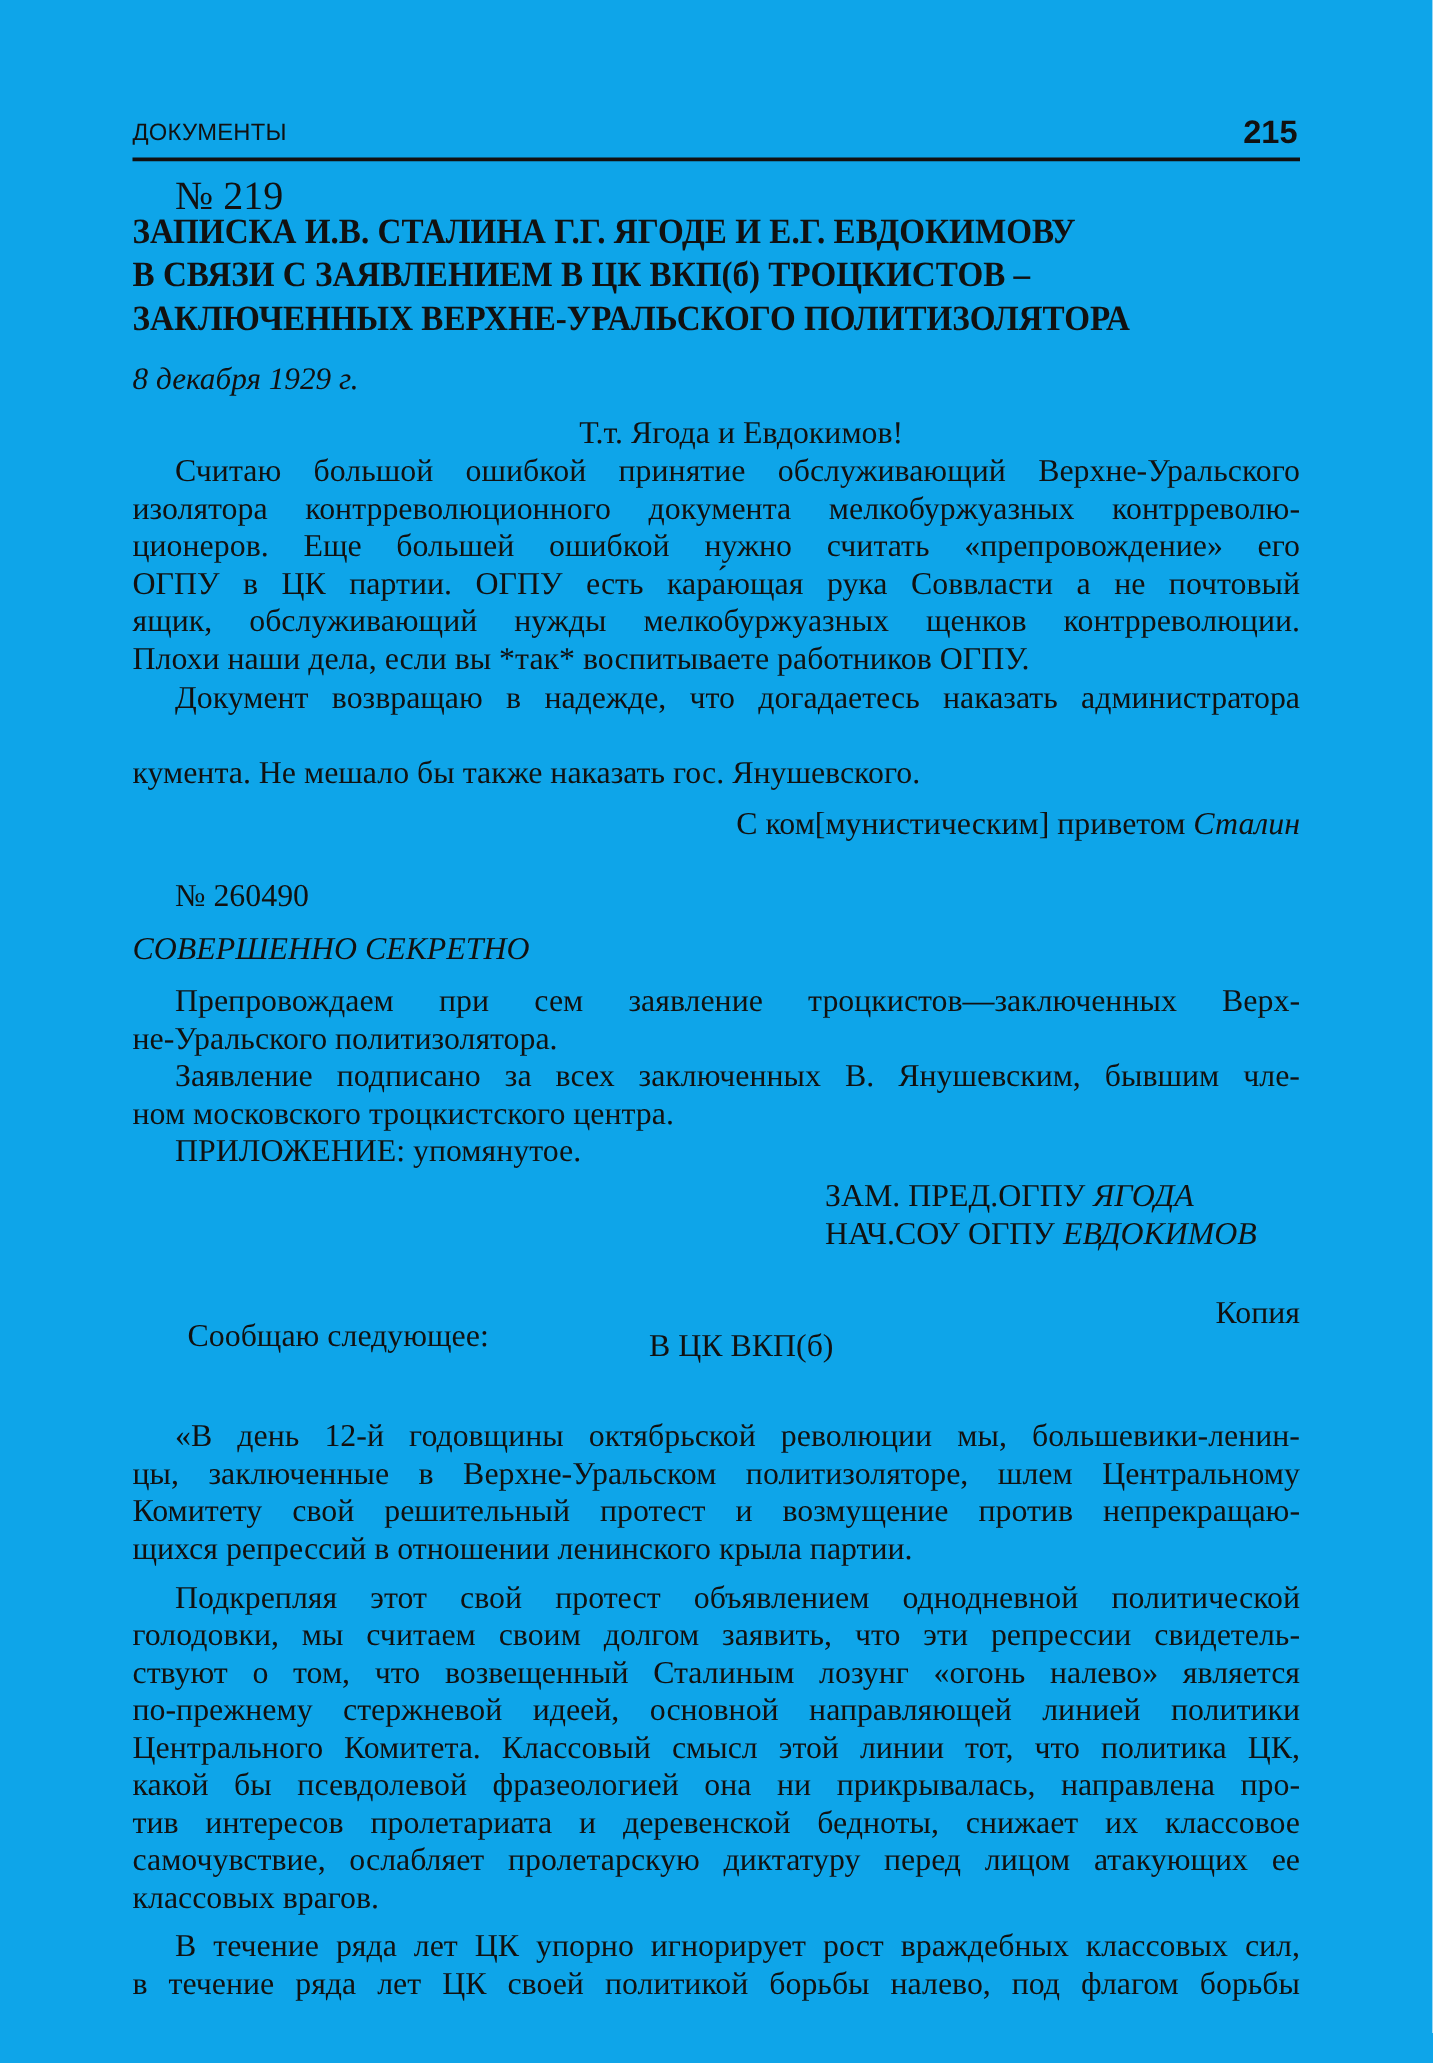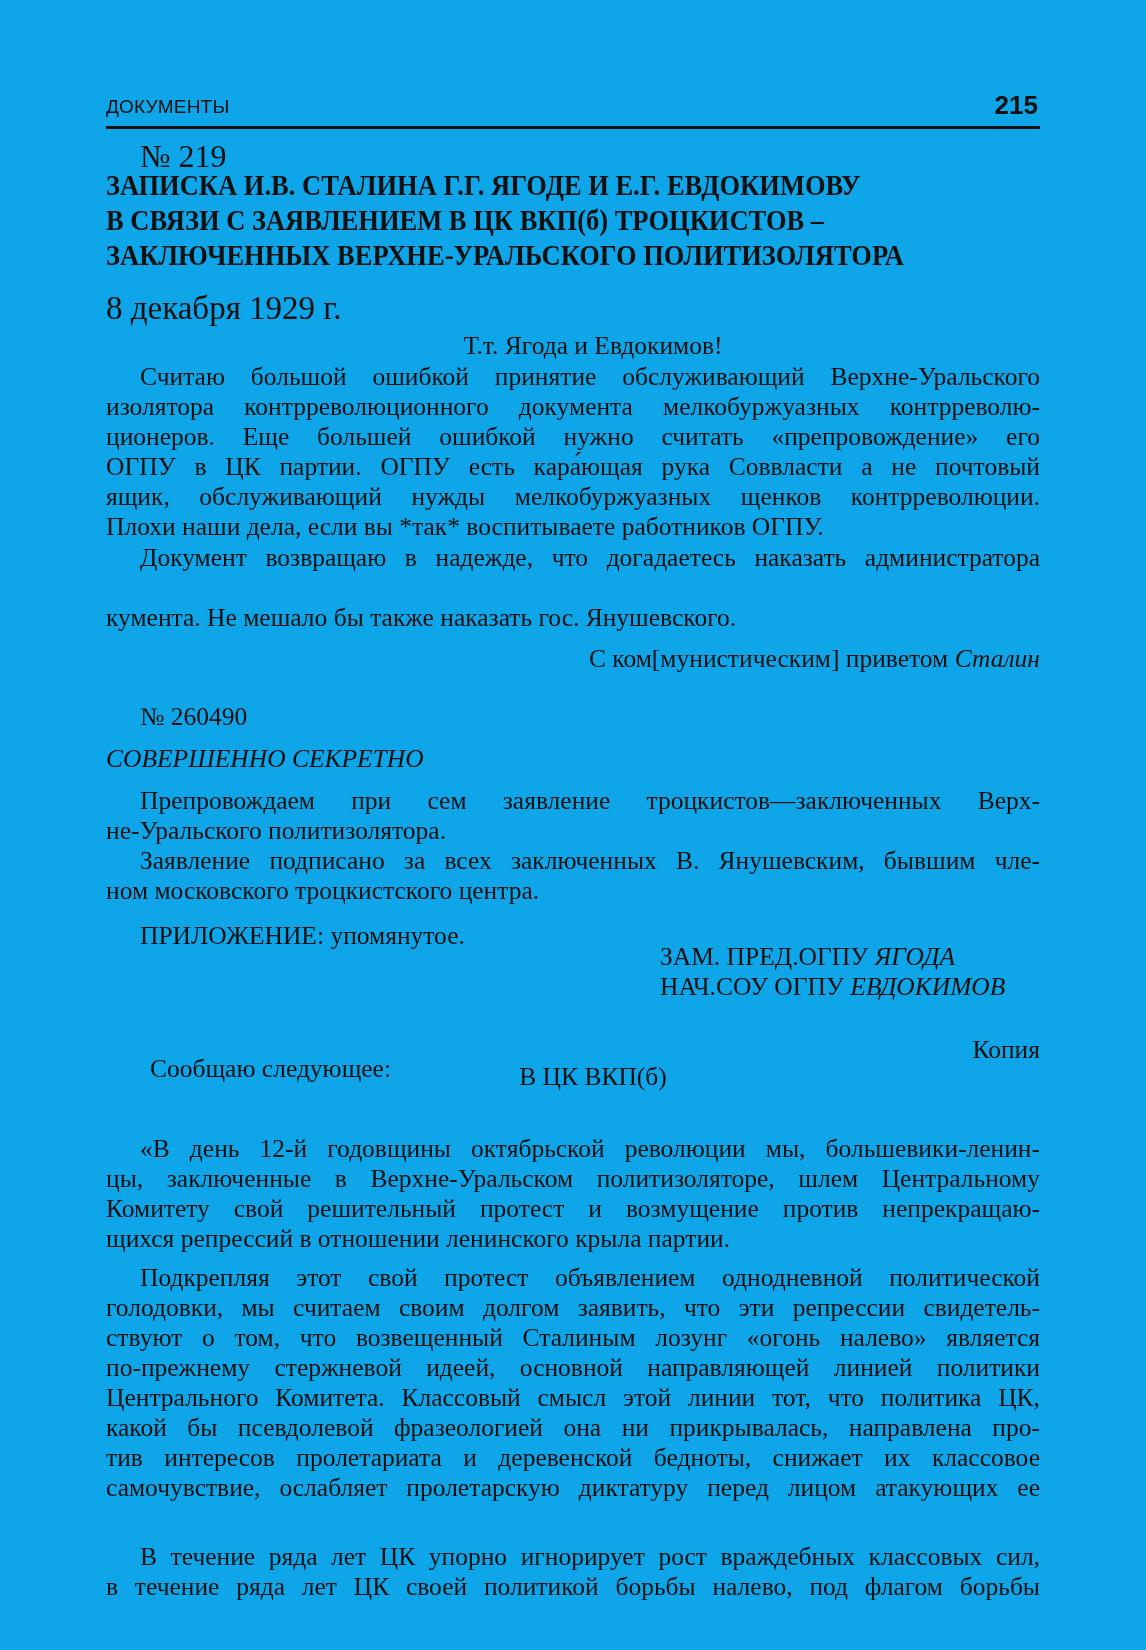--- a/index.html
+++ b/index.html
@@ -5,21 +5,21 @@
     html, body { margin: 0; padding: 0; background: #ffffff; }
     body { width: 1146px; height: 1650px; position: relative; overflow: hidden; color: #111111; }
     .page { position: absolute; left: 0; top: 0; width: 1146px; height: 1650px; background: #0ea5e9; }
     .running-head { position: absolute; left: 106px; top: 92px; width: 934px; height: 34px; border-bottom: 3px solid #111; }
     .rh-title { position: absolute; left: 0; top: 4px; font-family: "Liberation Sans", sans-serif; font-size: 19px; letter-spacing: 0.2px; }
     .rh-page { position: absolute; right: 2px; top: -2px; font-family: "Liberation Sans", sans-serif; font-size: 26px; font-weight: bold; }
     .line { position: absolute; left: 140px; width: 900px; font-family: "Liberation Serif", serif; font-size: 25.5px; line-height: 30px; white-space: nowrap; }
     .justify { text-align: justify; text-align-last: justify; }
     .doc-number { position: absolute; left: 140px; top: 138px; font-family: "Liberation Serif", serif; font-weight: normal; font-size: 32px; }
     .doc-title { position: absolute; left: 106px; font-family: "Liberation Serif", serif; font-weight: bold; font-size: 28.5px; white-space: nowrap; transform: scaleX(0.93); transform-origin: left; }
-    .date { position: absolute; left: 106px; top: 290px; font-family: "Liberation Serif", serif; font-size: 33px; }
+    .date { position: absolute; left: 106px; top: 290px; font-family: "Liberation Serif", serif; font-style: italic; font-size: 25px; }
     .italic { font-style: italic; }
   </style>
 </head>
 <body>
 
 <div class="page">
 
   <div class="running-head">
     <span class="rh-title">ДОКУМЕНТЫ</span>
     <span class="rh-page">215</span>
@@ -44,21 +44,21 @@
     <span>С ком[мунистическим] приветом</span>
     <span class="italic">Сталин</span>
   </div>
 
   <div class="line" style="top:702px; left:140px;">№ 260490</div>
   <div class="line italic" style="top:744px; left:106px;">СОВЕРШЕННО СЕКРЕТНО</div>
   <div class="line justify" style="top:786px; left:140px; width:900px;">Препровождаем при сем заявление троцкистов—заключенных Верх-</div>
   <div class="line" style="top:816px; left:106px;">не-Уральского политизолятора.</div>
   <div class="line justify" style="top:846px; left:140px; width:900px;">Заявление подписано за всех заключенных В. Янушевским, бывшим чле-</div>
   <div class="line" style="top:876px; left:106px;">ном московского троцкистского центра.</div>
-  <div class="line" style="top:906px; left:140px;margin-top:15px;">
+  <div class="line" style="top:906px; left:140px;">
     <span>ПРИЛОЖЕНИЕ:</span>
     <span>упомянутое.</span>
   </div>
   <div class="line" style="top:942px; left:660px; width:380px;">
     <span>ЗАМ. ПРЕД.ОГПУ</span>
     <span class="italic">ЯГОДА</span>
   </div>
   <div class="line" style="top:972px; left:660px; width:380px;">
     <span>НАЧ.СОУ ОГПУ</span>
     <span class="italic">ЕВДОКИМОВ</span>
@@ -72,16 +72,17 @@
   <div class="line justify" style="top:1194px; left:106px; width:934px;">Комитету свой решительный протест и возмущение против непрекращаю-</div>
   <div class="line" style="top:1224px; left:106px;">щихся репрессий в отношении ленинского крыла партии.</div>
   <div class="line justify" style="top:1293px; left:106px; width:934px;">голодовки, мы считаем своим долгом заявить, что эти репрессии свидетель-</div>
   <div class="line justify" style="top:1263px; left:140px; width:900px;">Подкрепляя этот свой протест объявлением однодневной политической</div>
   <div class="line justify" style="top:1323px; left:106px; width:934px;">ствуют о том, что возвещенный Сталиным лозунг «огонь налево» является</div>
   <div class="line justify" style="top:1353px; left:106px; width:934px;">по-прежнему стержневой идеей, основной направляющей линией политики</div>
   <div class="line justify" style="top:1383px; left:106px; width:934px;">Центрального Комитета. Классовый смысл этой линии тот, что политика ЦК,</div>
   <div class="line justify" style="top:1413px; left:106px; width:934px;">какой бы псевдолевой фразеологией она ни прикрывалась, направлена про-</div>
   <div class="line justify" style="top:1443px; left:106px; width:934px;">тив интересов пролетариата и деревенской бедноты, снижает их классовое</div>
   <div class="line justify" style="top:1473px; left:106px; width:934px;">самочувствие, ослабляет пролетарскую диктатуру перед лицом атакующих ее</div>
+  <div class="line" style="top:1503px; left:106px;">классовых врагов.</div>
   <div class="line justify" style="top:1542px; left:140px; width:900px;">В течение ряда лет ЦК упорно игнорирует рост враждебных классовых сил,</div>
   <div class="line justify" style="top:1572px; left:106px; width:934px;">в течение ряда лет ЦК своей политикой борьбы налево, под флагом борьбы</div>
 
 </div>
 
 </body></html>

